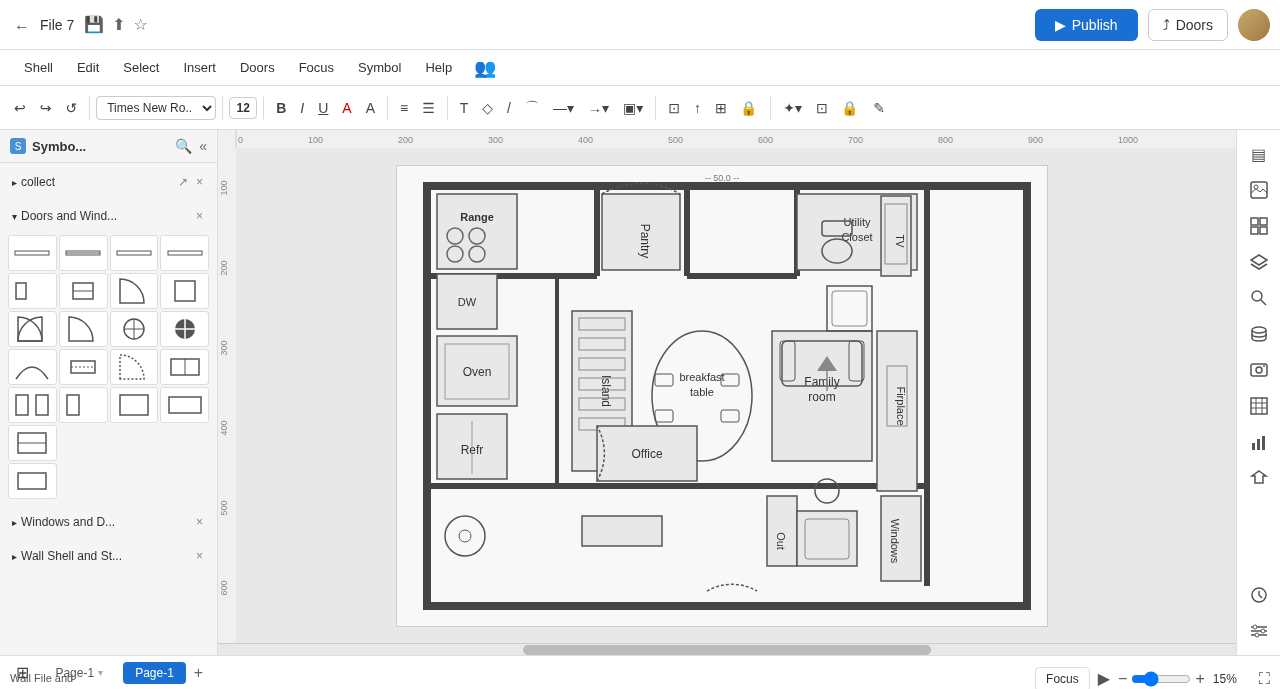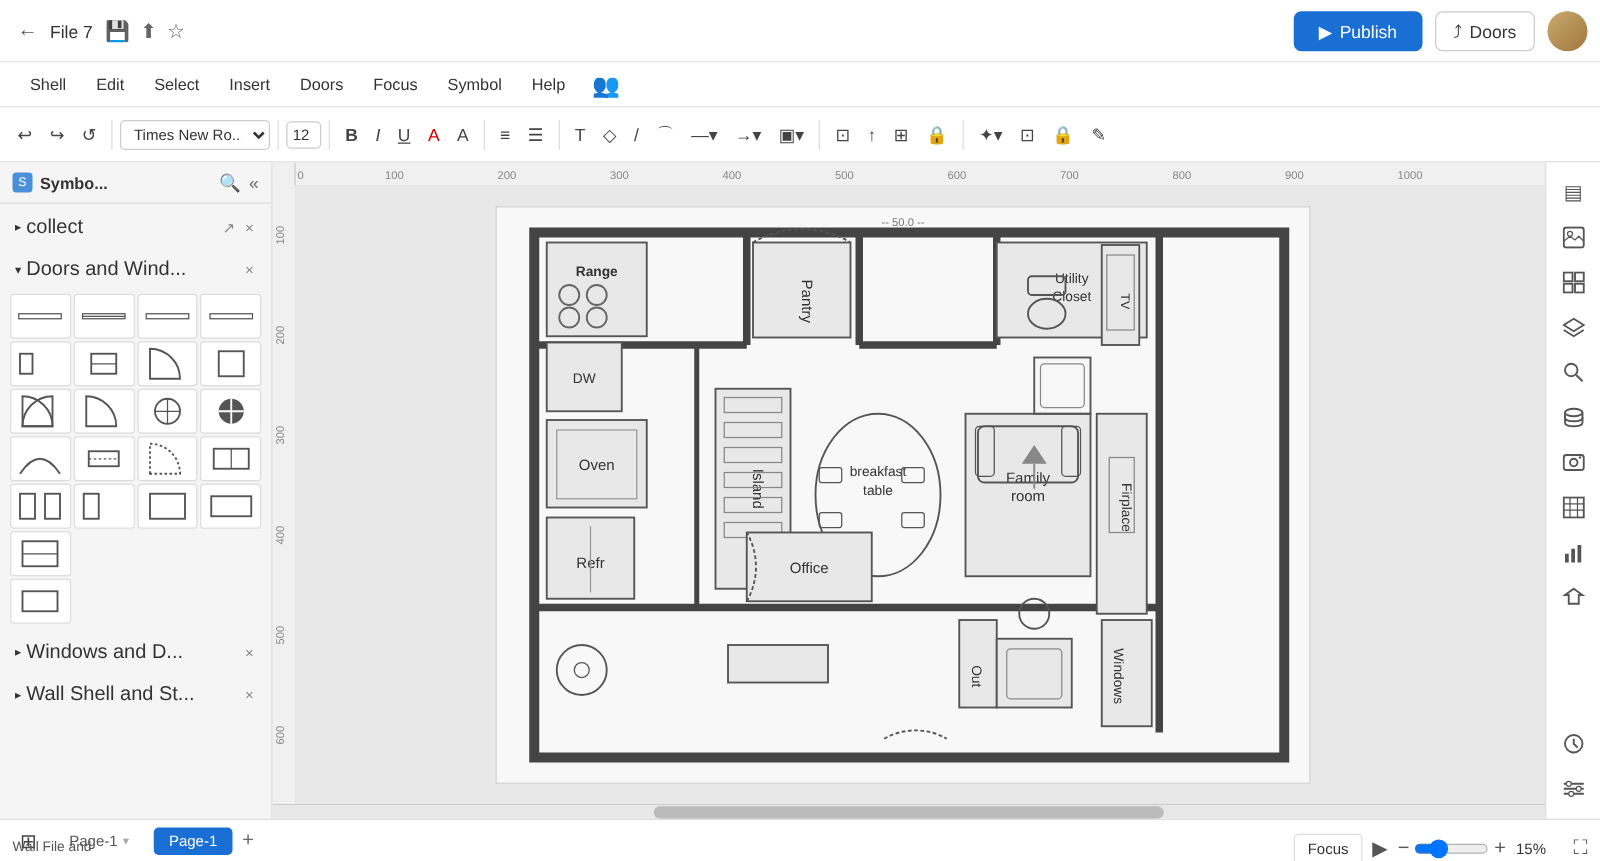--- a/index.html
+++ b/index.html
@@ -44,21 +44,21 @@
       background: none; border: none; cursor: pointer; color: #444; padding: 4px 6px;
       border-radius: 4px; font-size: 14px; display: flex; align-items: center; gap: 2px;
     }
     .toolbar-separator { width: 1px; height: 24px; background: #ddd; margin: 0 4px; }
     .font-select {
       border: 1px solid #ccc; border-radius: 4px; padding: 3px 6px; font-size: 12px;
       color: #333; background: #fff; cursor: pointer; width: 120px;
     }
     .font-size-input {
       border: 1px solid #ccc; border-radius: 4px; padding: 3px 4px; font-size: 12px;
-      color: #333; background: #fff; width: 28px; 
+      color: #333; background: #fff; width: 28px; text-align: center; font-weight: bold;
     }
     .toolbar-bold { font-weight: bold; }
     .toolbar-italic { font-style: italic; }
     .toolbar-underline { text-decoration: underline; }
 
     
     .main-area { display: flex; flex: 1; overflow: hidden; }
 
     
     .left-sidebar {
@@ -70,21 +70,21 @@
       border-bottom: 1px solid #ddd; gap: 6px;
     }
     .sidebar-title { font-size: 13px; font-weight: 600; color: #333; flex: 1; }
     .sidebar-icon-btn { background: none; border: none; cursor: pointer; color: #666; font-size: 14px; }
     .sidebar-content { flex: 1; overflow-y: auto; padding: 4px; }
     .sidebar-section { margin-bottom: 4px; }
     .sidebar-section-header {
       display: flex; align-items: center; padding: 6px 8px; cursor: pointer;
       border-radius: 4px; gap: 4px; font-size: 12px; color: #333;
     }
-    .sidebar-section-label { flex: 1; font-size: 16px; font-weight: 500; }
+    .sidebar-section-label { flex: 1; font-size: 12px; font-weight: 500; }
     .section-icon-btn { background: none; border: none; cursor: pointer; color: #888; font-size: 12px; padding: 2px; }
     .symbols-grid {
       display: grid; grid-template-columns: repeat(4, 1fr); gap: 2px; padding: 4px 4px;
     }
     .symbol-item {
       display: flex; align-items: center; justify-content: center;
       height: 36px; cursor: pointer; border-radius: 3px; border: 1px solid #ddd;
       background: #fff; font-size: 9px; color: #555; overflow: hidden;
     }
     .symbol-item svg { max-width: 100%; max-height: 100%; }

